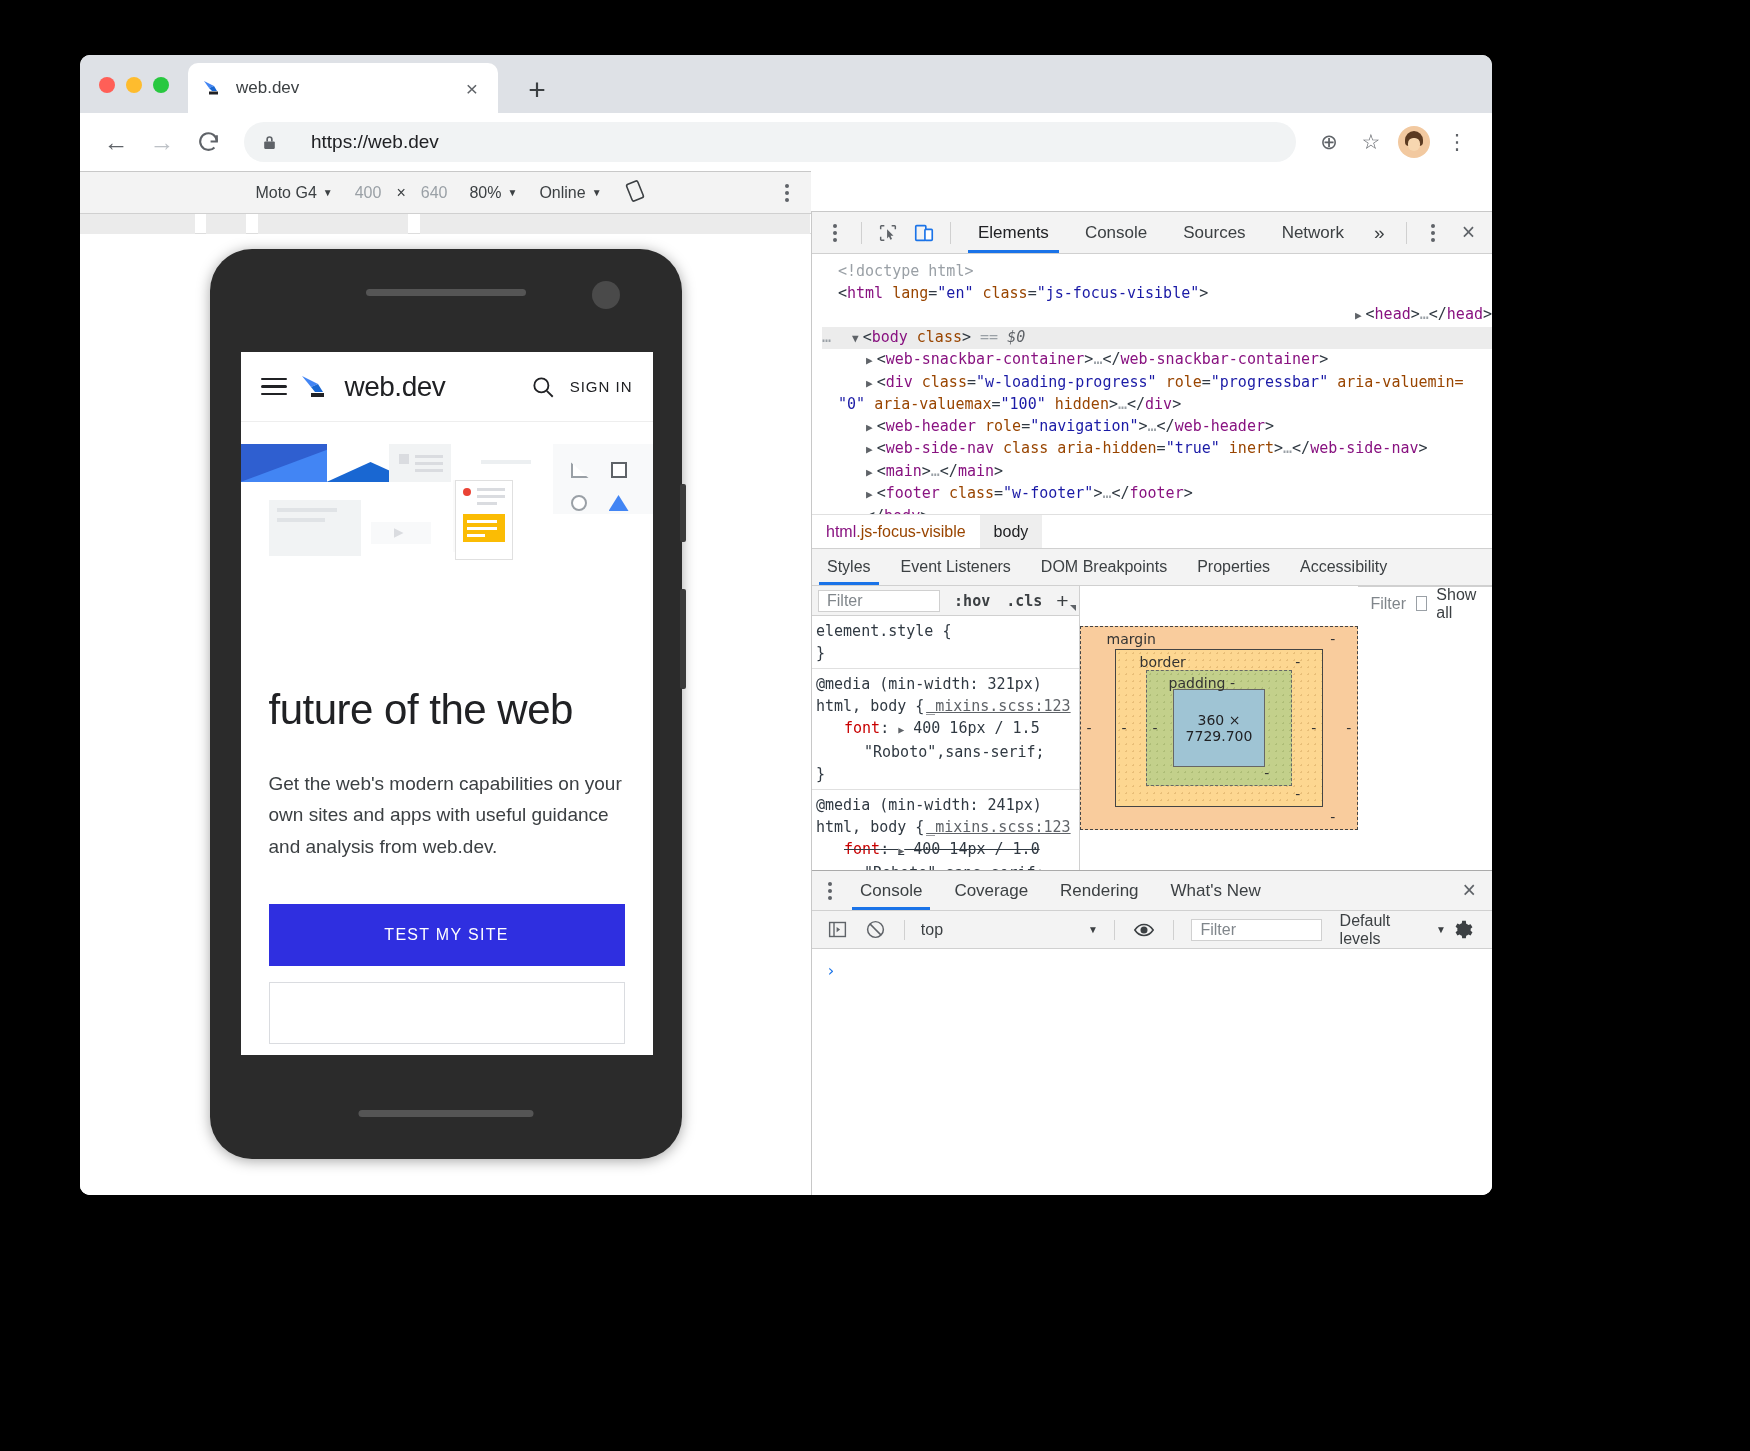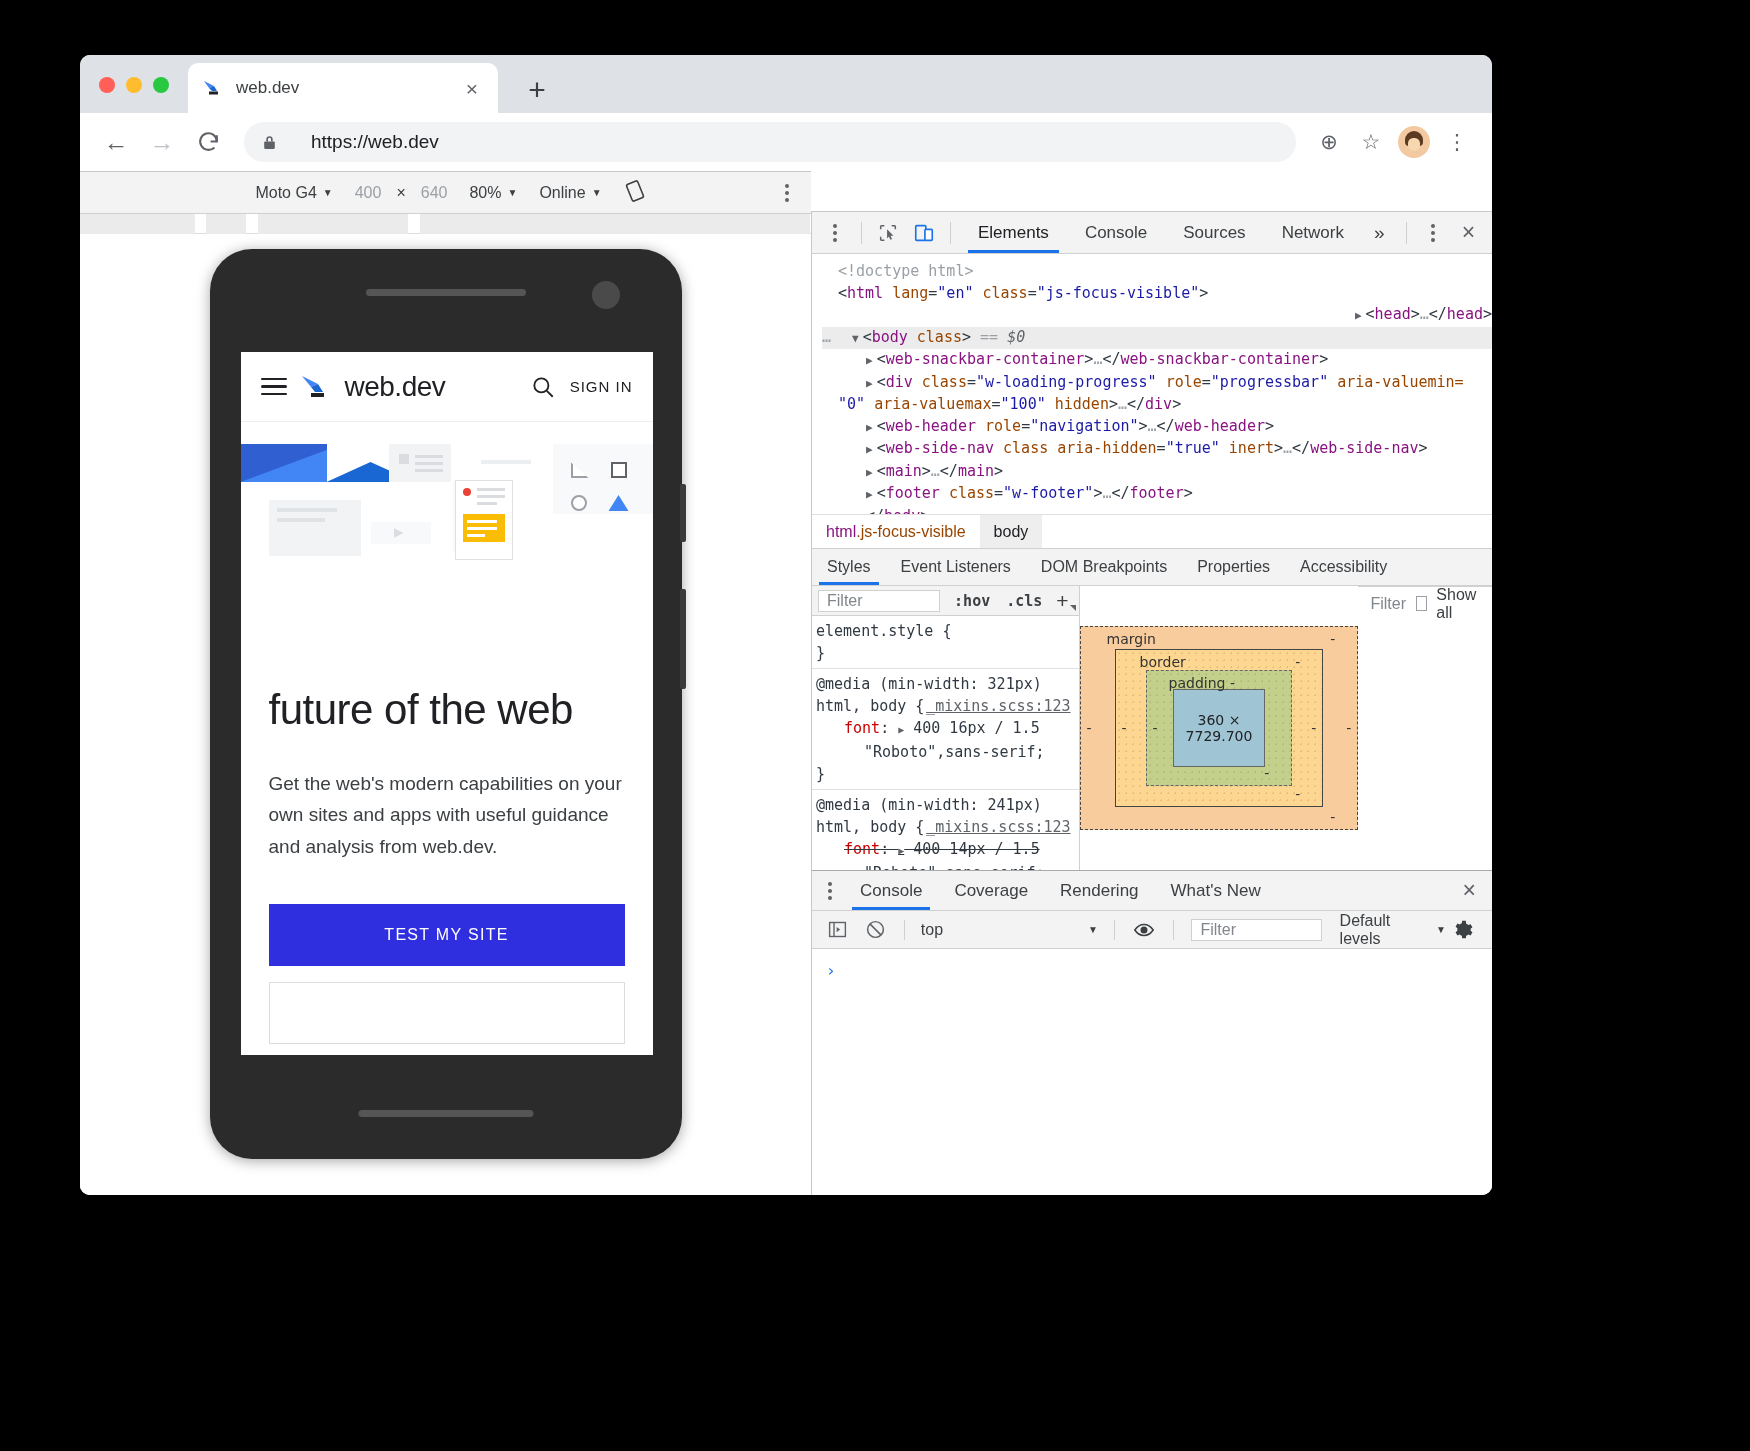--- a/index.html
+++ b/index.html
@@ -668,21 +668,21 @@
                 <div class="sel-gray">html, body {</div>
                 <span class="src srcline2">_mixins.scss:123</span>
                 <div class="prop"><span class="pname">font</span><span class="pval">: </span><span class="arrow-t">▶</span><span class="pval"> 400 16px / 1.5</span></div>
                 <div class="prop" style="padding-left: 48px;">"Roboto",sans-serif;</div>
                 <div class="sel-gray">}</div>
               </div>
               <div class="rule">
                 <div class="media">@media (min-width: 241px)</div>
                 <div class="sel-gray">html, body {</div>
                 <span class="src srcline2">_mixins.scss:123</span>
-                <div class="prop strike"><span class="pname">font</span><span class="pval">: </span><span class="arrow-t">▶</span><span class="pval"> 400 14px / 1.5</span></div>
+                <div class="prop strike"><span class="pname">font</span><span class="pval">: </span><span class="arrow-t">▶</span><span class="pval"> 400 14px / 1.0</span></div>
                 <div class="prop strike" style="padding-left: 48px;">"Roboto",sans-serif;</div>
               </div>
             </div>
         </div>
 
         <div class="styles-right">
           <div class="boxmodel-area">
             <div class="bm-margin">
               <span class="bm-label">margin</span>
               <span class="bm-dash bm-t">-</span>

